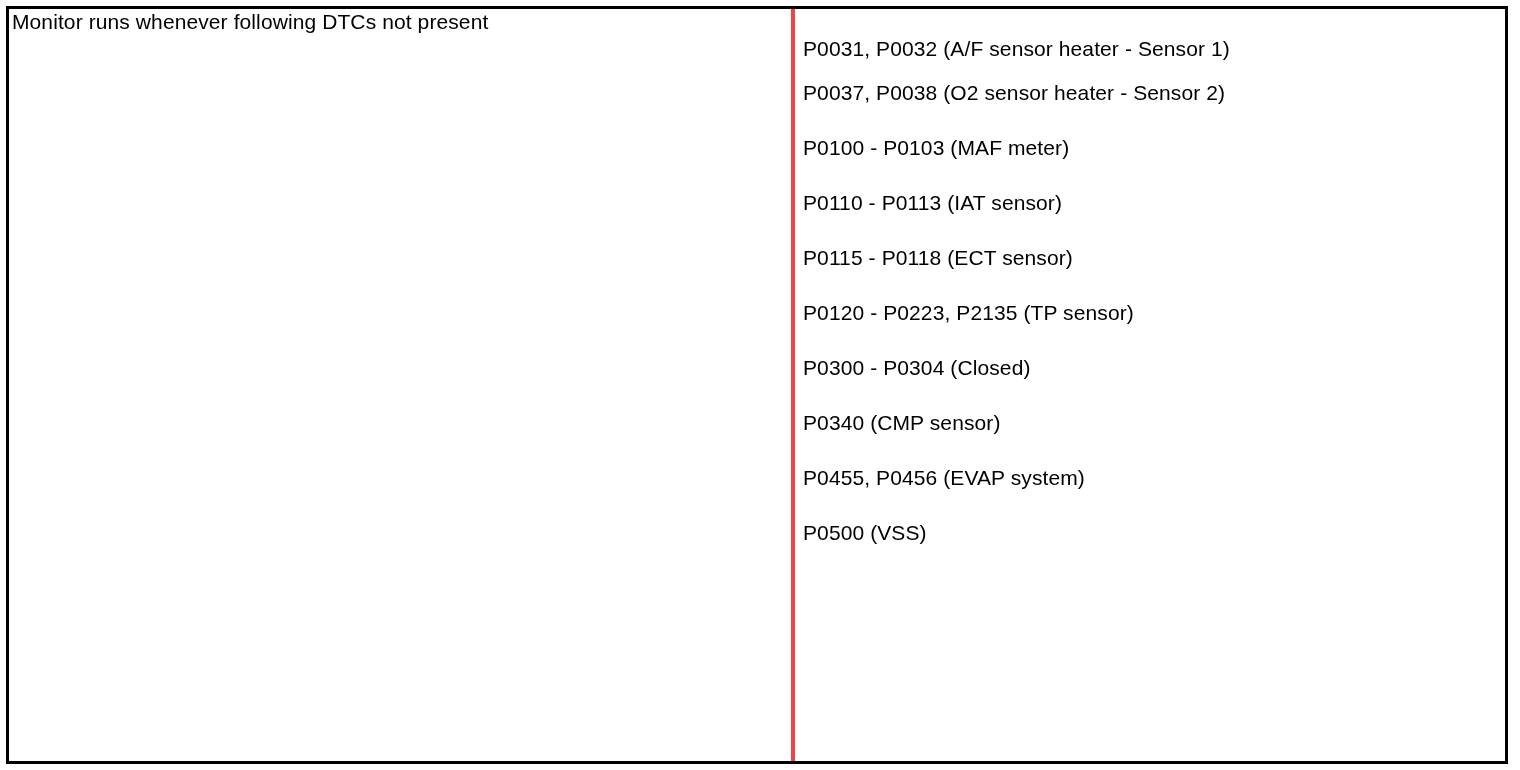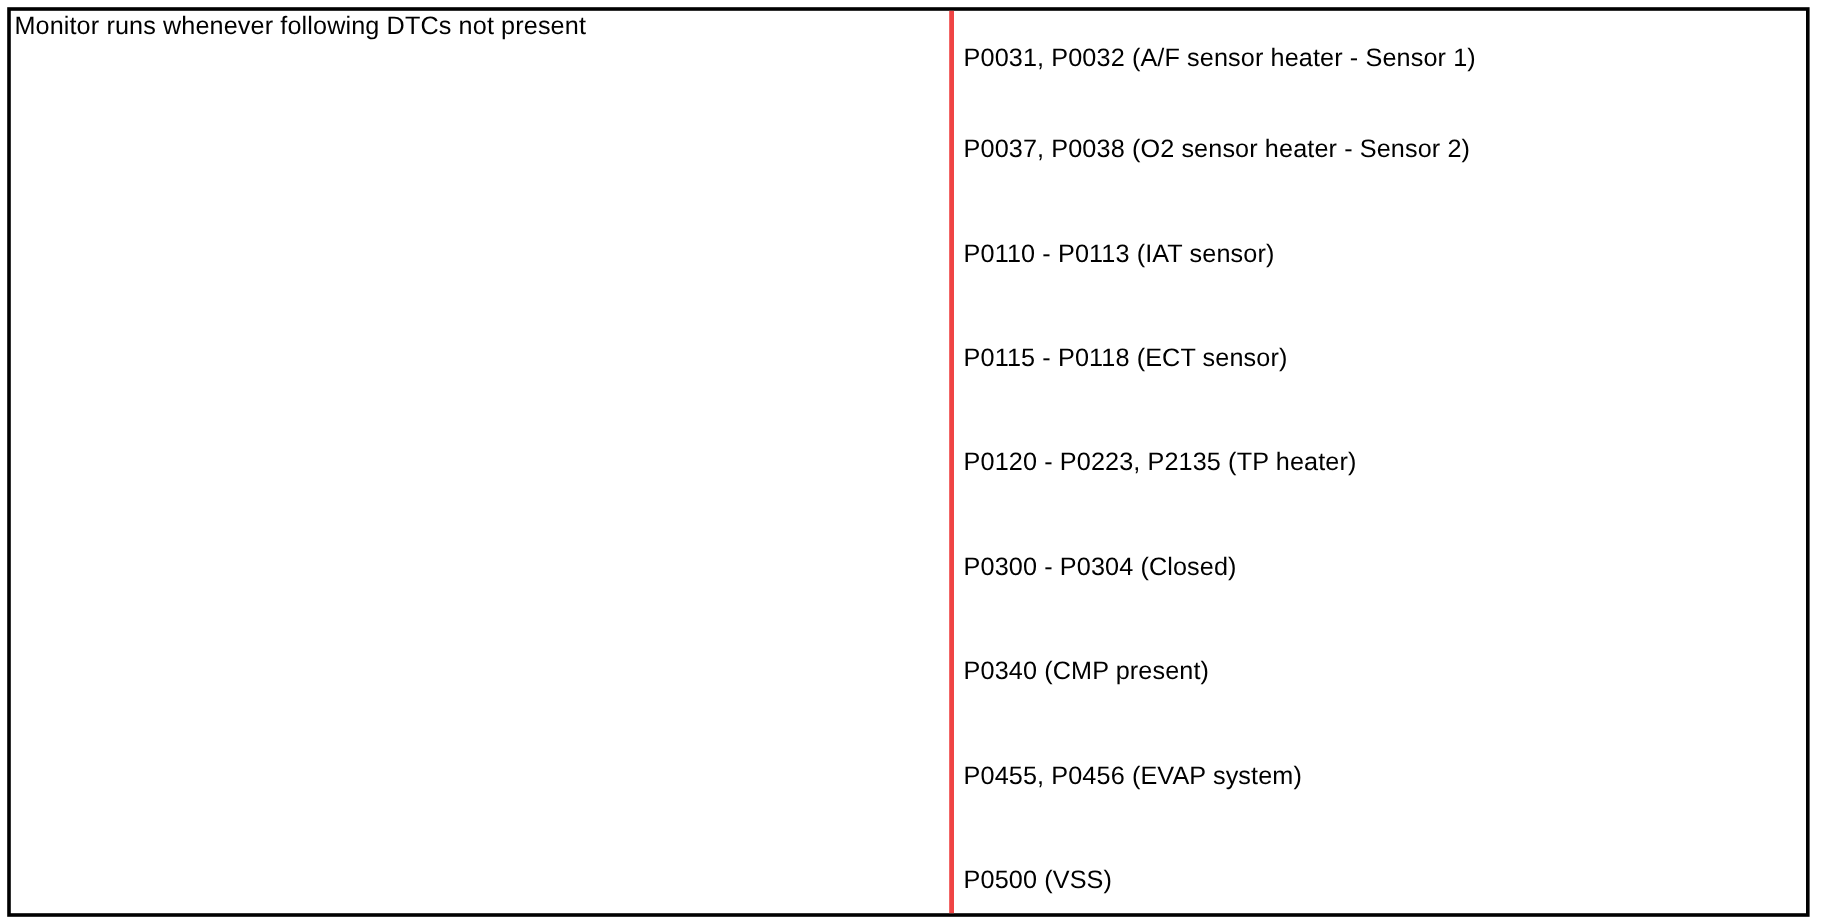--- a/index.html
+++ b/index.html
@@ -59,21 +59,21 @@
     color: #000000;
   }
 
   
   .cell-dtc-list {
     box-sizing: border-box;
     flex: 1 1 auto;
     padding: 0px 8px 0 8px;
     display: flex;
     flex-direction: column;
-    justify-content: space-between;
+    justify-content: flex-start;
   }
 
   .dtc-row {
     height: 55px;
     display: flex;
     align-items: center;
     font-size: 21px;
     line-height: 25px;
     letter-spacing: 0.1px;
     white-space: nowrap;
@@ -92,24 +92,25 @@
 
   <div class="dtc-table">
 
     <div class="cell-condition">
       <span class="condition-text">Monitor runs whenever following DTCs not present</span>
     </div>
 
     <div class="cell-dtc-list">
       <div class="dtc-row">P0031, P0032 (A/F sensor heater - Sensor 1)</div>
       <div class="dtc-row">P0037, P0038 (O2 sensor heater - Sensor 2)</div>
+      <div class="dtc-row">P0100 - P0103 (MAF meter)</div>
       <div class="dtc-row">P0110 - P0113 (IAT sensor)</div>
       <div class="dtc-row">P0115 - P0118 (ECT sensor)</div>
-      <div class="dtc-row">P0120 - P0223, P2135 (TP heater)</div>
+      <div class="dtc-row">P0120 - P0223, P2135 (TP sensor)</div>
       <div class="dtc-row">P0300 - P0304 (Closed)</div>
-      <div class="dtc-row">P0340 (CMP present)</div>
+      <div class="dtc-row">P0340 (CMP sensor)</div>
       <div class="dtc-row">P0455, P0456 (EVAP system)</div>
       <div class="dtc-row">P0500 (VSS)</div>
     </div>
 
   </div>
 
 </div>
 
 </body></html>

